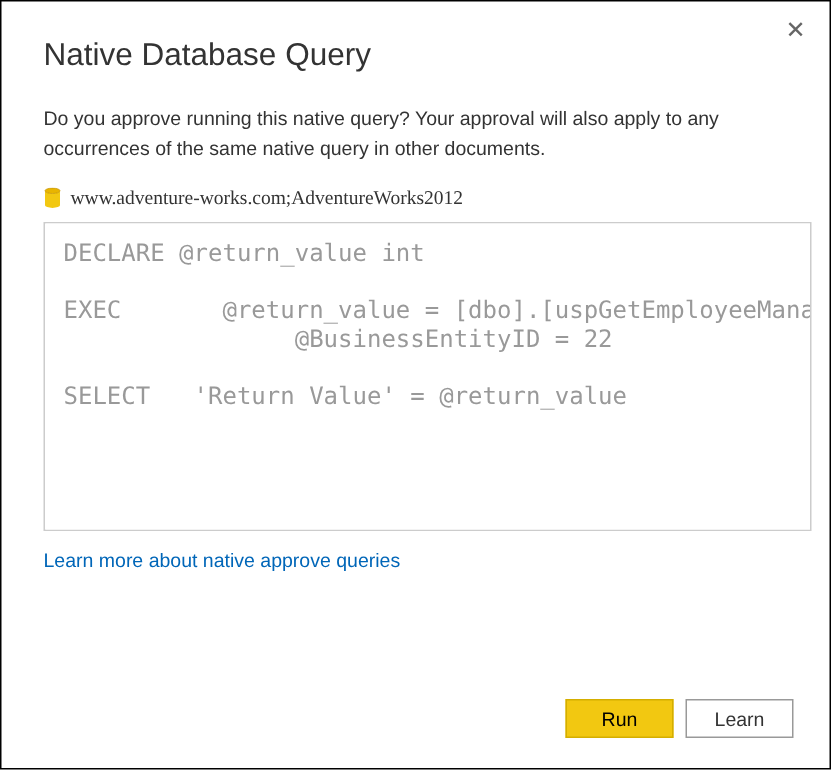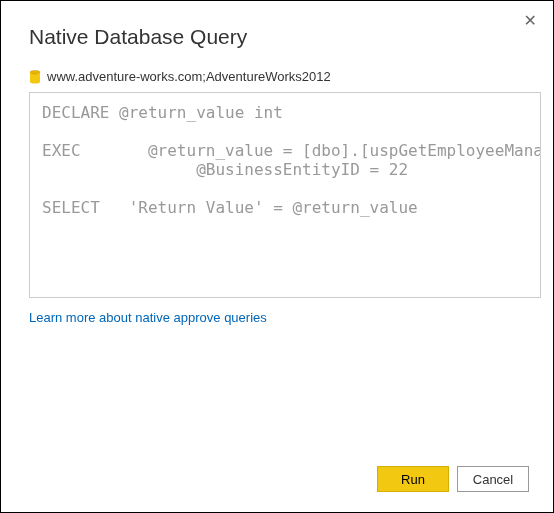--- a/index.html
+++ b/index.html
@@ -53,20 +53,21 @@
       width: 12px;
       height: 14px;
       display: inline-block;
     }
     .db-icon svg {
       display: block;
     }
     .db-label {
       font-size: 13px;
       color: #333;
+      font-family: Liberation Serif, serif;
     }
     .query-box {
       border: 1px solid #ccc;
       background: #fff;
       padding: 10px 12px;
       font-family: "Segoe UI", Consolas, monospace;
       font-size: 16px;
       color: #999;
       height: 206px;
       overflow: auto;
@@ -112,20 +113,21 @@
 </head>
 <body>
 
 <div class="close-btn">
   <span>✕</span>
 </div>
 
 <div class="content">
   <h1 class="title">Native Database Query</h1>
 
+  <p class="para">Do you approve running this native query? Your approval will also apply to any occurrences of the same native query in other documents.</p>
 
 
   <div class="db-row">
     <span class="db-icon">
       <svg width="12" height="14" viewBox="0 0 12 14">
         <ellipse cx="6" cy="2.2" rx="5" ry="1.8" fill="#e8b500"></ellipse>
         <path d="M1 2.2 L1 11.8 A5 1.8 0 0 0 11 11.8 L11 2.2 A5 1.8 0 0 1 1 2.2 Z" fill="#f2c811"></path>
         <ellipse cx="6" cy="2.2" rx="5" ry="1.8" fill="none" stroke="#c89600" stroke-width="0.5"></ellipse>
       </svg>
     </span>
@@ -137,14 +139,14 @@
 EXEC       @return_value = [dbo].[uspGetEmployeeManagers]
                 @BusinessEntityID = 22
 
 SELECT   'Return Value' = @return_value</div>
 
   <a class="link">Learn more about native approve queries</a>
 </div>
 
 <div class="button-row">
   <button class="btn btn-primary">Run</button>
-  <button class="btn btn-secondary">Cancel</button>
+  <button class="btn btn-secondary">Learn</button>
 </div>
 
 </body></html>

